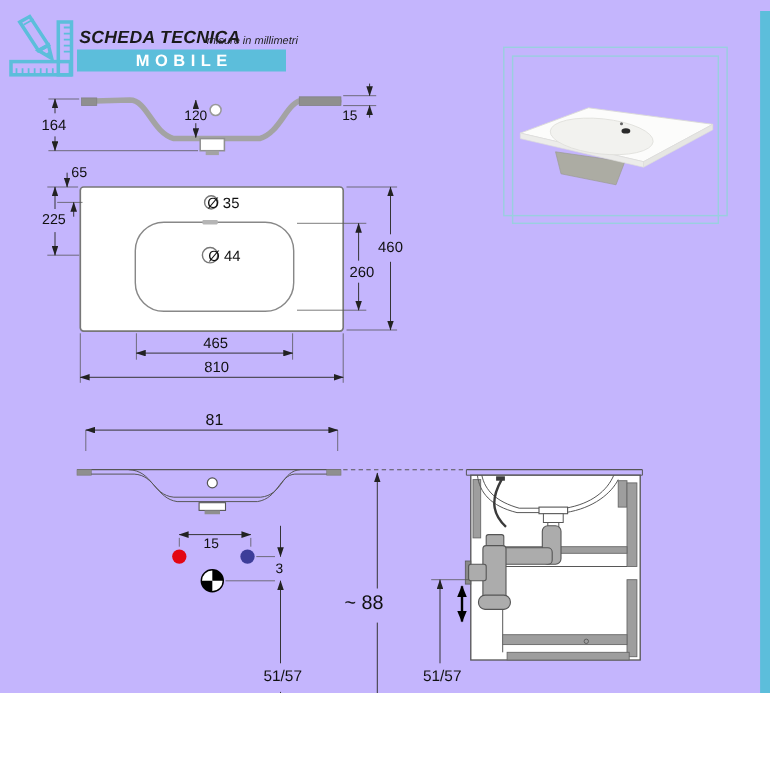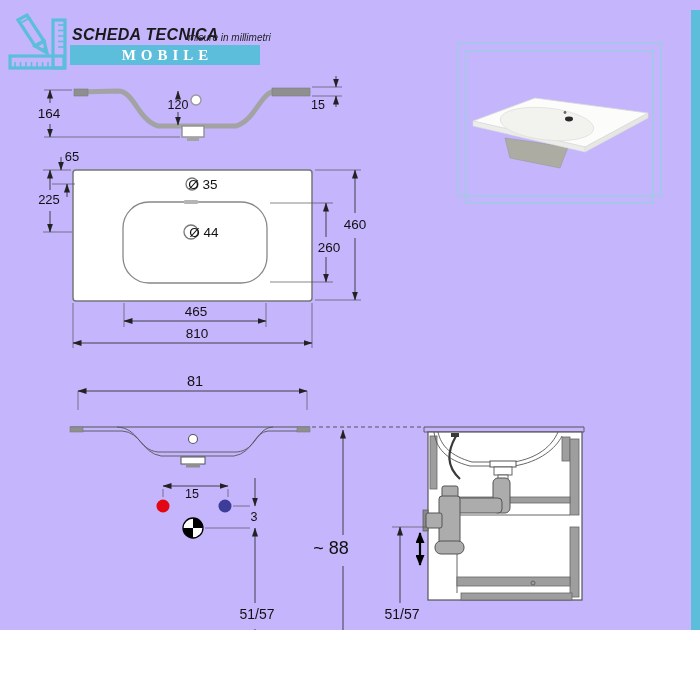--- a/index.html
+++ b/index.html
@@ -7,21 +7,21 @@
     --panel-gray:#9E9E9E; --line:#333333; --hot-dot:#E30613; --cold-dot:#3D3D99;
   }
   html,body{margin:0;padding:0;background:#fff;}
   .page{position:relative;width:700px;height:630px;background:#c4b5fd;overflow:hidden;
         font-family:"Liberation Sans","DejaVu Sans",sans-serif;}
   .hdr-title{position:absolute;left:72px;top:26px;font-size:16px;font-weight:bold;
              font-style:italic;color:#1a1a1a;letter-spacing:.3px;white-space:nowrap;}
   .hdr-sub{position:absolute;left:188px;top:32px;font-size:10px;font-style:italic;color:#222;white-space:nowrap;}
   .mobile-bar{position:absolute;left:70px;top:45px;width:190px;height:20px;background:var(--accent);
               display:flex;align-items:center;justify-content:center;}
-  .mobile-bar span{color:#fff;font-weight:bold;font-size:15px;letter-spacing:5px;padding-left:5px;font-family:Liberation Serif, serif;}
+  .mobile-bar span{color:#fff;font-weight:bold;font-size:15px;letter-spacing:5px;padding-left:5px;}
   .bar-right{position:absolute;left:691px;top:10px;width:9px;height:690px;background:var(--accent);}
   .bar-bottom{position:absolute;left:0;top:691px;width:700px;height:9px;background:var(--accent);}
   svg.main{position:absolute;left:0;top:0;}
   svg.icon{position:absolute;left:6px;top:12px;}
   .ic{stroke:var(--accent);fill:none;stroke-width:3.2;}
   .ic-thin{stroke:var(--accent);fill:none;stroke-width:1.6;}
   .ic-fill{fill:var(--accent);stroke:none;}
   
   .dl{stroke:var(--line);stroke-width:0.9;fill:none;}
   .ext{stroke:#555;stroke-width:0.7;fill:none;}

